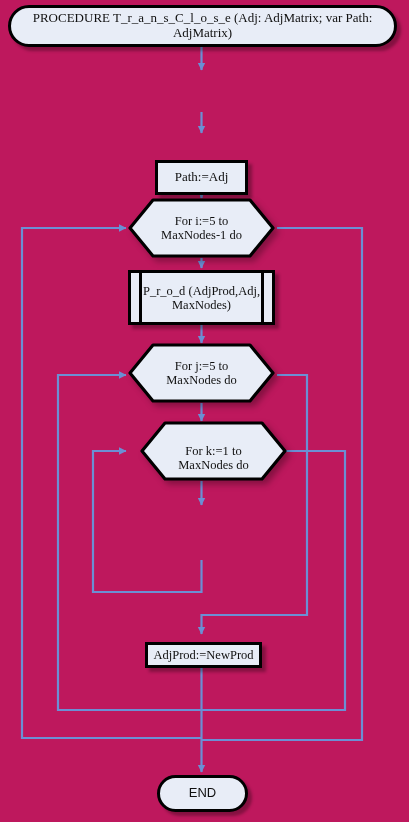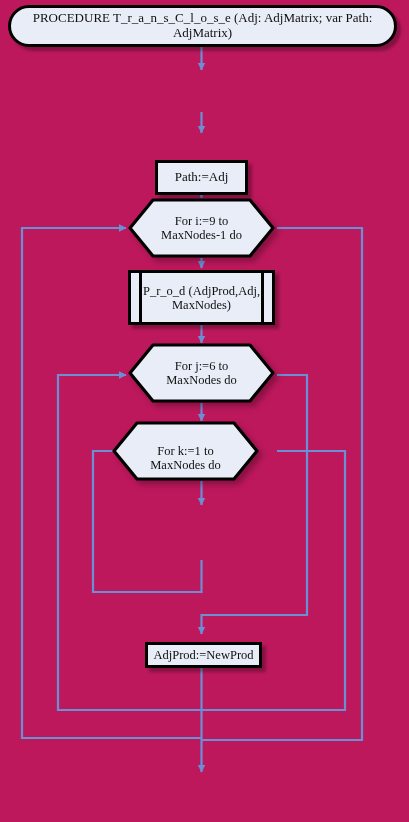--- a/index.html
+++ b/index.html
@@ -147,50 +147,53 @@
 
 
   <div class="node process fs-13" style="left:155px; top:140px; width:93px; height:35px;margin-top:20px;">
     <span class="txt">Path:=Adj</span>
   </div>
 
   <div class="hex" style="left:128px; top:198px; width:147px; height:60px;">
     <svg width="147" height="60" viewBox="0 0 147 60" xmlns="http://www.w3.org/2000/svg">
       <polygon points="25,2 122,2 145,30 122,58 25,58 2,30" fill="#e8edf7" stroke="#000000" stroke-width="3.2" stroke-linejoin="round"></polygon>
     </svg>
-    <div class="hexlabel fs-12">For i:=9 to
+    <div class="hexlabel fs-12">For i:=5 to
 MaxNodes-1 do</div>
   </div>
 
   <div class="predef" style="left:128px; top:270px; width:147px; height:55px;">
     <div class="shell"></div>
     <div class="bar left"></div>
     <div class="bar right"></div>
     <div class="inner fs-12">
       <span class="txt">P_r_o_d
 (AdjProd,Adj,
 MaxNodes)</span>
     </div>
   </div>
 
   <div class="hex" style="left:128px; top:343px; width:147px; height:60px;">
     <svg width="147" height="60" viewBox="0 0 147 60" xmlns="http://www.w3.org/2000/svg">
       <polygon points="25,2 122,2 145,30 122,58 25,58 2,30" fill="#e8edf7" stroke="#000000" stroke-width="3.2" stroke-linejoin="round"></polygon>
     </svg>
-    <div class="hexlabel fs-12">For j:=6 to
+    <div class="hexlabel fs-12">For j:=5 to
 MaxNodes do</div>
   </div>
 
-  <div class="hex" style="left:112px; top:421px; width:147px; height:73px;">
+  <div class="hex" style="left:140px; top:421px; width:147px; height:73px;">
     <svg width="147" height="60" viewBox="0 0 147 60" xmlns="http://www.w3.org/2000/svg">
       <polygon points="25,2 122,2 145,30 122,58 25,58 2,30" fill="#e8edf7" stroke="#000000" stroke-width="3.2" stroke-linejoin="round"></polygon>
     </svg>
     <div class="hexlabel fs-12">For k:=1 to
 MaxNodes do</div>
   </div>
 
 
   <div class="node process fs-12" style="left:145px; top:642px; width:117px; height:26px;">
     <span class="txt">AdjProd:=NewProd</span>
   </div>
 
+  <div class="node terminator sans fs-13" style="left:157px; top:775px; width:91px; height:37px;">
+    <span class="txt">END</span>
+  </div>
 
 </div>
 
 </body></html>

